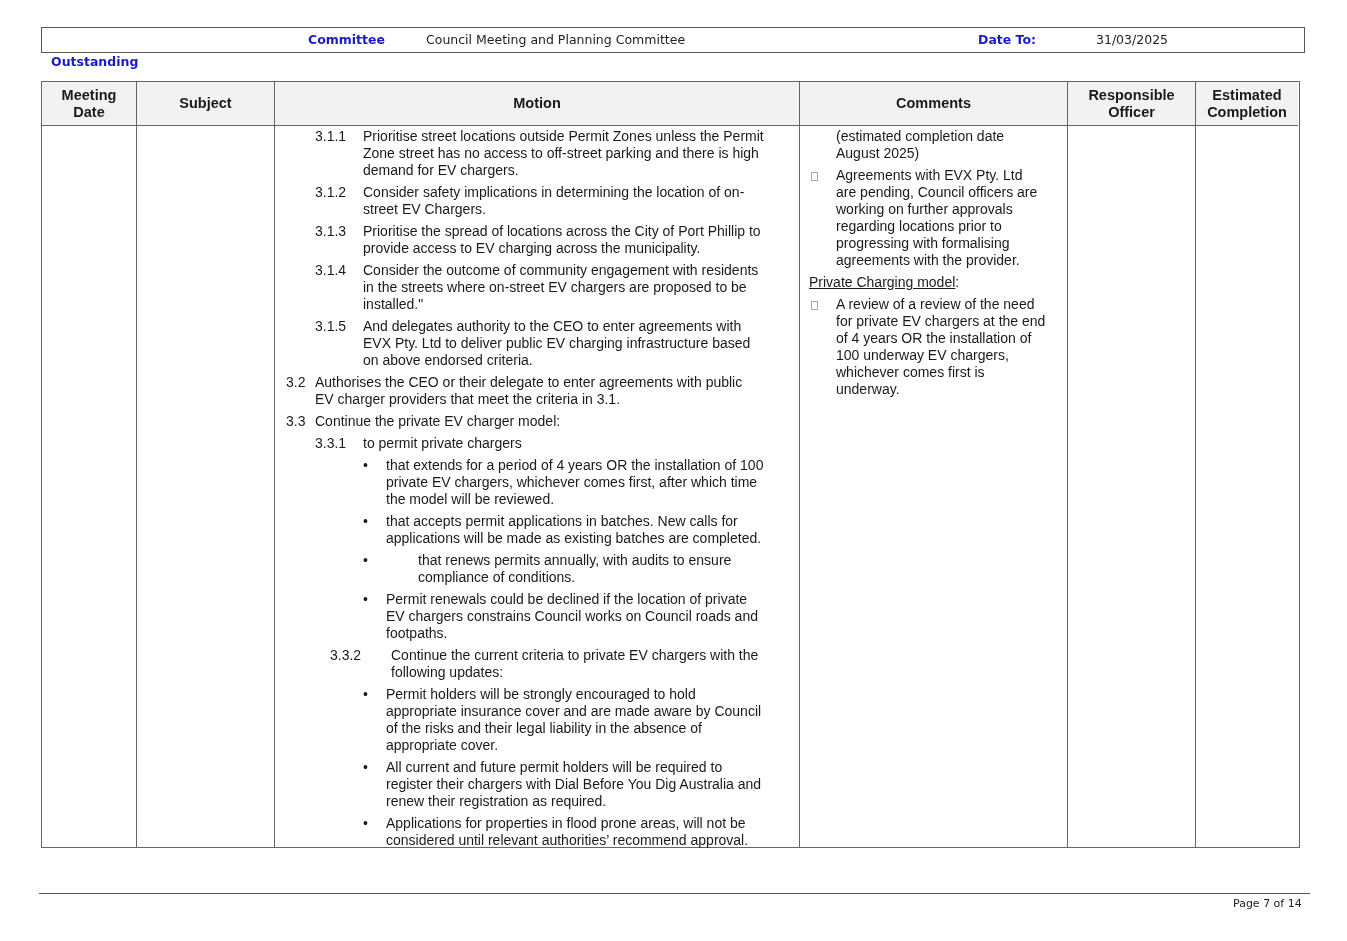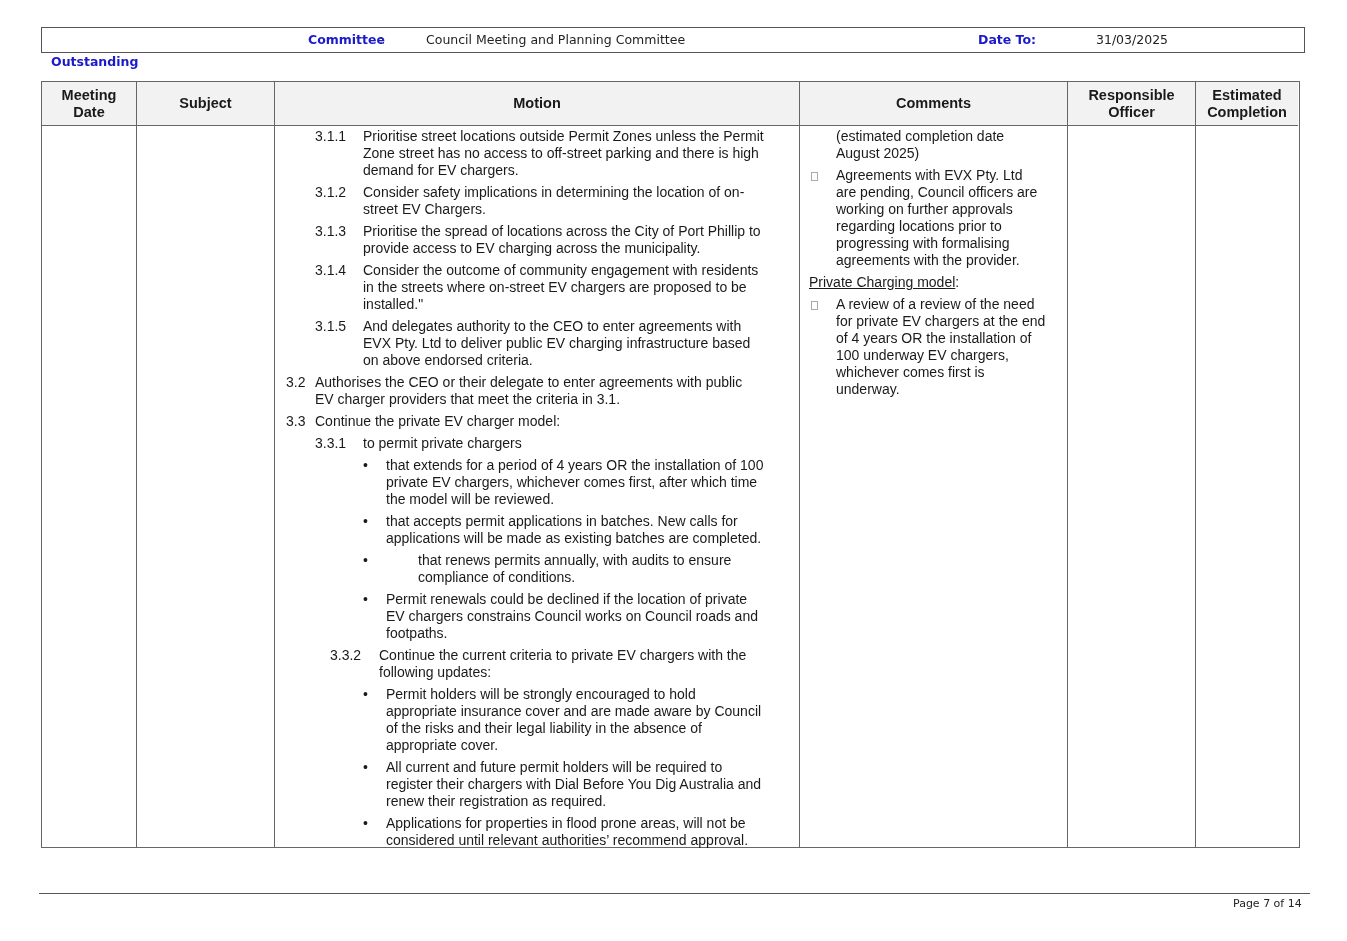--- a/index.html
+++ b/index.html
@@ -168,21 +168,21 @@
         <div class="mline" style="top: 465px; left: 0px;">
           <span class="bullet" style="left: 88px;">•</span>
           <div class="txt" style="left: 111px; white-space: nowrap;">
             <div>Permit renewals could be declined if the location of private</div>
             <div>EV chargers constrains Council works on Council roads and</div>
             <div>footpaths.</div>
           </div>
         </div>
         <div class="mline" style="top: 521px; left: 0px;">
           <span class="num" style="left: 55px;">3.3.2</span>
-          <div class="txt" style="left: 104px; white-space: nowrap;">
+          <div class="txt" style="left: 116px; white-space: nowrap;">
             <div>Continue the current criteria to private EV chargers with the</div>
             <div>following updates:</div>
           </div>
         </div>
         <div class="mline" style="top: 560px; left: 0px;">
           <span class="bullet" style="left: 88px;">•</span>
           <div class="txt" style="left: 111px; white-space: nowrap;">
             <div>Permit holders will be strongly encouraged to hold</div>
             <div>appropriate insurance cover and are made aware by Council</div>
             <div>of the risks and their legal liability in the absence of</div>

